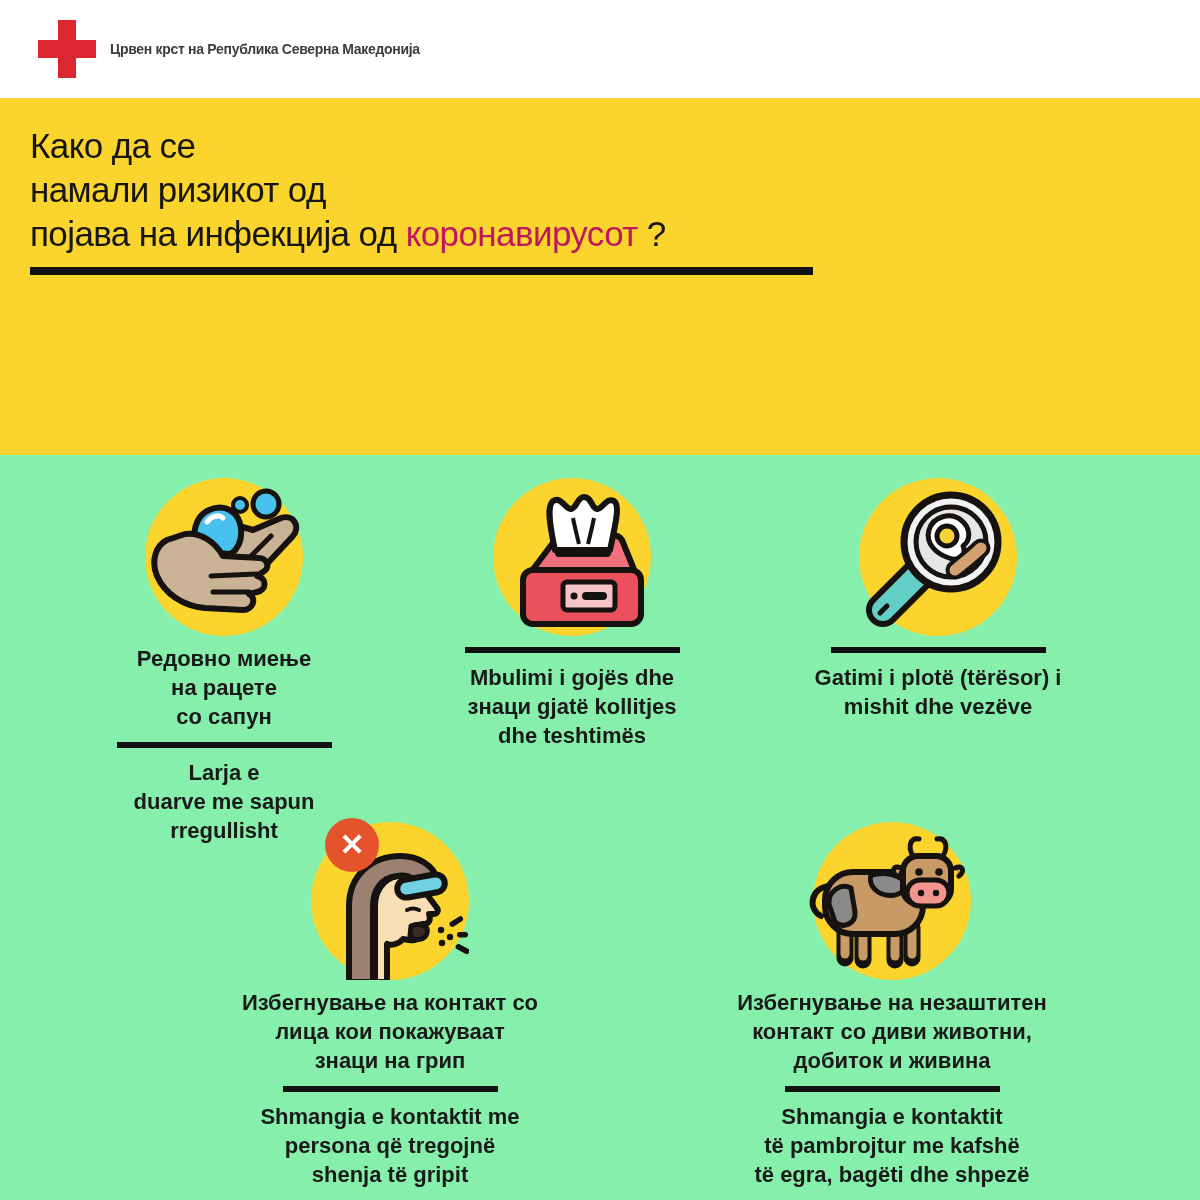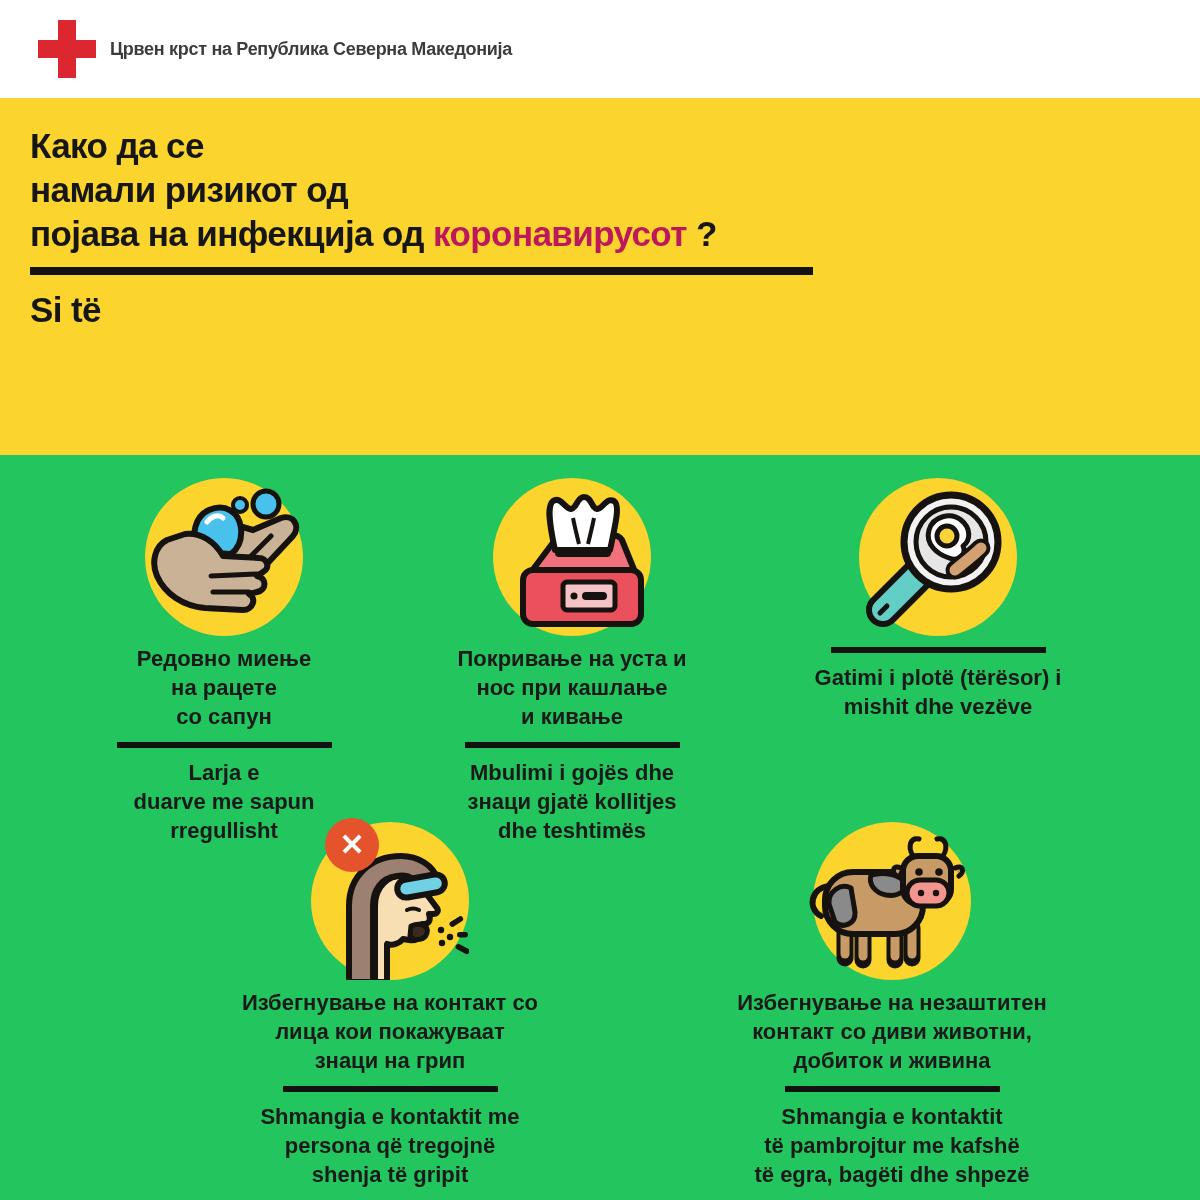--- a/index.html
+++ b/index.html
@@ -3,33 +3,33 @@
 <meta charset="utf-8">
 <style>
   html,body{margin:0;padding:0;}
   body{font-family:"Liberation Sans", sans-serif;}
   .page{position:relative;width:1200px;height:1200px;overflow:hidden;background:#E9E9E9;}
 
   
   .header{position:absolute;left:0;top:0;width:1200px;height:98px;background:#ffffff;
           display:flex;align-items:center;padding-left:38px;box-sizing:border-box;}
   .cross{width:58px;height:58px;flex:0 0 auto;}
-  .org-names{margin-left:14px;font-weight:bold;font-size:18px;line-height:21px;
+  .org-names{margin-left:14px;font-weight:bold;font-size:14px;line-height:21px;
              color:#3C3C3C;letter-spacing:-0.3px;}
 
   
   .banner{position:absolute;left:0;top:98px;width:1200px;height:357px;background:#FBD42D;
           padding:26px 30px 0;box-sizing:border-box;}
-  .title{font-weight:bold;font-size:35px;line-height:44px;color:#161616;letter-spacing:-0.6px;}
+  .title{font-weight:normal;font-size:35px;line-height:44px;color:#161616;letter-spacing:-0.6px;}
   .tline{display:block;}
   .highlight{color:#be185d;}
   .banner-divider{width:783px;height:8px;background:#121212;margin:11px 0 13px;}
 
   
-  .content{position:absolute;left:0;top:455px;width:1200px;height:745px;background:#22c55e;}
+  .content{position:absolute;left:0;top:455px;width:1200px;height:745px;background:#86efac;}
   .tip{position:absolute;text-align:center;}
   .tip1{left:44px;top:23px;width:360px;}
   .tip2{left:392px;top:23px;width:360px;}
   .tip3{left:752px;top:23px;width:372px;}
   .tip4{left:180px;top:367px;width:420px;}
   .tip5{left:662px;top:367px;width:460px;}
   .icon-circle{position:relative;width:158px;height:158px;border-radius:50%;
                background:#FBD42D;margin:0 auto;}
   .icon-circle svg{position:absolute;left:0;top:0;width:158px;height:158px;overflow:visible;}
   .icon-circle svg.clip{overflow:hidden;}
@@ -56,21 +56,20 @@
   </header>
 
   <section class="banner">
     <div class="title">
       <span class="tline">Како да се</span>
       <span class="tline">намали ризикот од</span>
       <span class="tline"><span>појава на инфекција од </span><span class="highlight">коронавирусот</span><span> ?</span></span>
     </div>
     <div class="banner-divider"></div>
     <div class="title">
-      <span class="tline">Si të</span>
     </div>
   </section>
 
   <section class="content">
 
     <div class="tip tip1">
       <div class="icon-circle">
         <svg viewBox="0 0 158 158" aria-hidden="true">
           <g stroke="#15120F" stroke-linejoin="round" stroke-linecap="round">
             <circle cx="121" cy="26" r="13" fill="#49C1ED" stroke-width="5"></circle>
@@ -102,23 +101,20 @@
             <rect x="62" y="70" width="56" height="9" rx="4" fill="#15120F" stroke="none"></rect>
             <path d="M62 72 C56 44 54 28 60 23 C68 18 72 31 78 31 C84 30 84 19 91 19 C99 19 98 30 104 31 C110 31 113 19 121 23 C127 27 123 44 117 72 Z" fill="#ffffff" stroke-width="6"></path>
             <path d="M80 40 C82 50 84 58 86 66 M101 40 C99 50 97 58 95 66" stroke-width="4" fill="none"></path>
             <rect x="30" y="92" width="118" height="54" rx="10" fill="#EA515C" stroke-width="6"></rect>
             <rect x="70" y="104" width="52" height="28" rx="4" fill="#F5C3C6" stroke-width="5"></rect>
             <circle cx="81" cy="118" r="3.5" fill="#15120F" stroke="none"></circle>
             <rect x="89" y="114" width="25" height="8" rx="4" fill="#15120F" stroke="none"></rect>
           </g>
         </svg>
       </div>
-      <div class="caption">Покривање на уста и
-нос при кашлање
-и кивање</div>
       <div class="tip-divider"></div>
       <div class="caption">Mbulimi i gojës dhe
 знаци gjatë kollitjes
 dhe teshtimës</div>
     </div>
 
     <div class="tip tip3">
       <div class="icon-circle">
         <svg viewBox="0 0 158 158" aria-hidden="true">
           <path d="M24 132 L62 94" stroke="#15120F" stroke-width="34" stroke-linecap="round" fill="none"></path>

